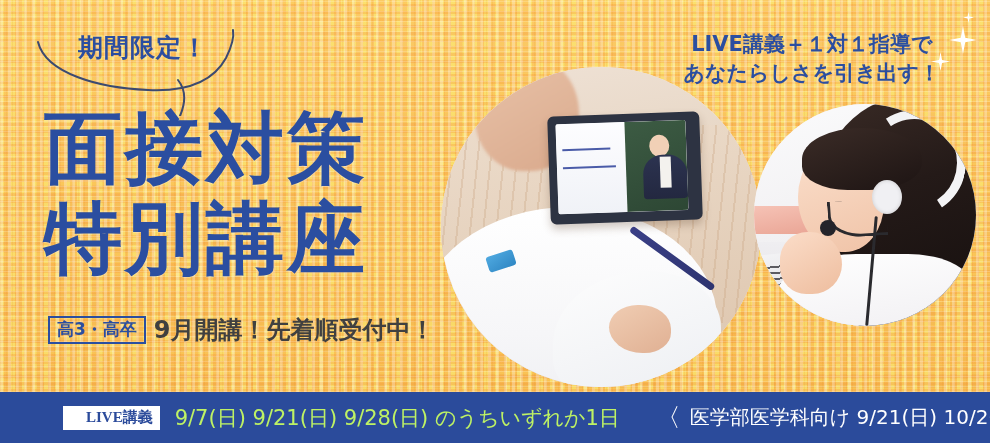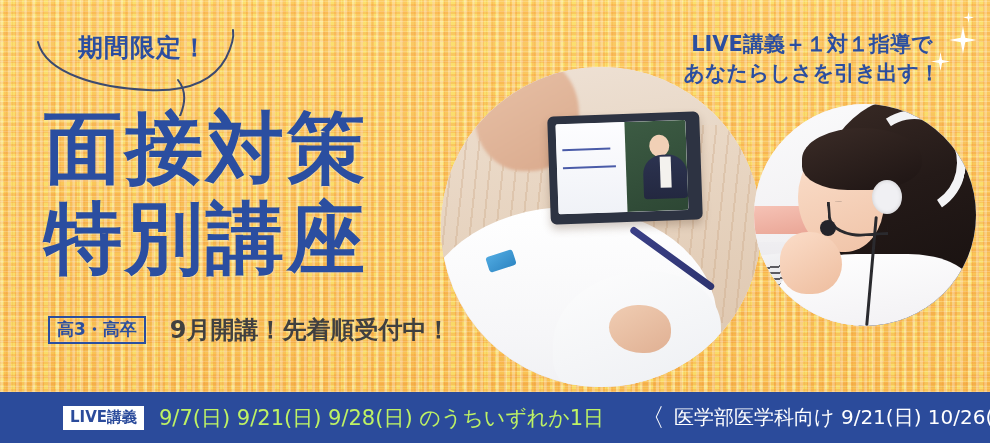--- a/index.html
+++ b/index.html
@@ -61,21 +61,21 @@
     color:#2b4ea0; font-weight:bold;
     font-size:78px; line-height:1.16; letter-spacing:3px;
     font-family:"DejaVu Sans","Liberation Sans",sans-serif;
     text-shadow:0 1px 0 rgba(255,255,255,.25);
   }
   #title .ln{display:block;white-space:nowrap;}
 
   
   #subrow{
     position:absolute; left:48px; top:314px;
-    display:flex; align-items:center; gap:24px;
+    display:flex; align-items:center; gap:8px;
   }
   #grade-badge{
     border:2px solid #2b4ea0; color:#2b4ea0;
     font-size:17px; font-weight:bold;
     padding:3px 7px 4px 7px; line-height:1;
     white-space:nowrap; letter-spacing:0px;
     background:transparent;
   }
   #sub-text{
     color:#404040; font-size:24px; font-weight:bold;
@@ -280,21 +280,21 @@
   
   #bottom-bar{
     position:absolute; left:0; bottom:0; width:990px; height:51px;
     background:#2b4b9b;
     display:flex; align-items:center;
   }
   #live-badge{
     margin-left:63px;
     background:#ffffff; color:#2b4b9b;
     font-size:15px; font-weight:bold; line-height:1;
-    padding:4px 7px 5px 7px; white-space:nowrap; letter-spacing:0px;
+    padding:4px 7px 5px 23px; white-space:nowrap; letter-spacing:0px;font-family:Liberation Serif, serif;
   }
   #bar-dates{
     margin-left:15px; color:#bef264;
     font-size:21px; font-weight:normal; white-space:nowrap; letter-spacing:0px;
   }
   #bar-note{
     margin-left:36px; color:#ffffff;
     font-size:20px; font-weight:normal; white-space:nowrap;
     display:flex; align-items:center; gap:9px;
   }

